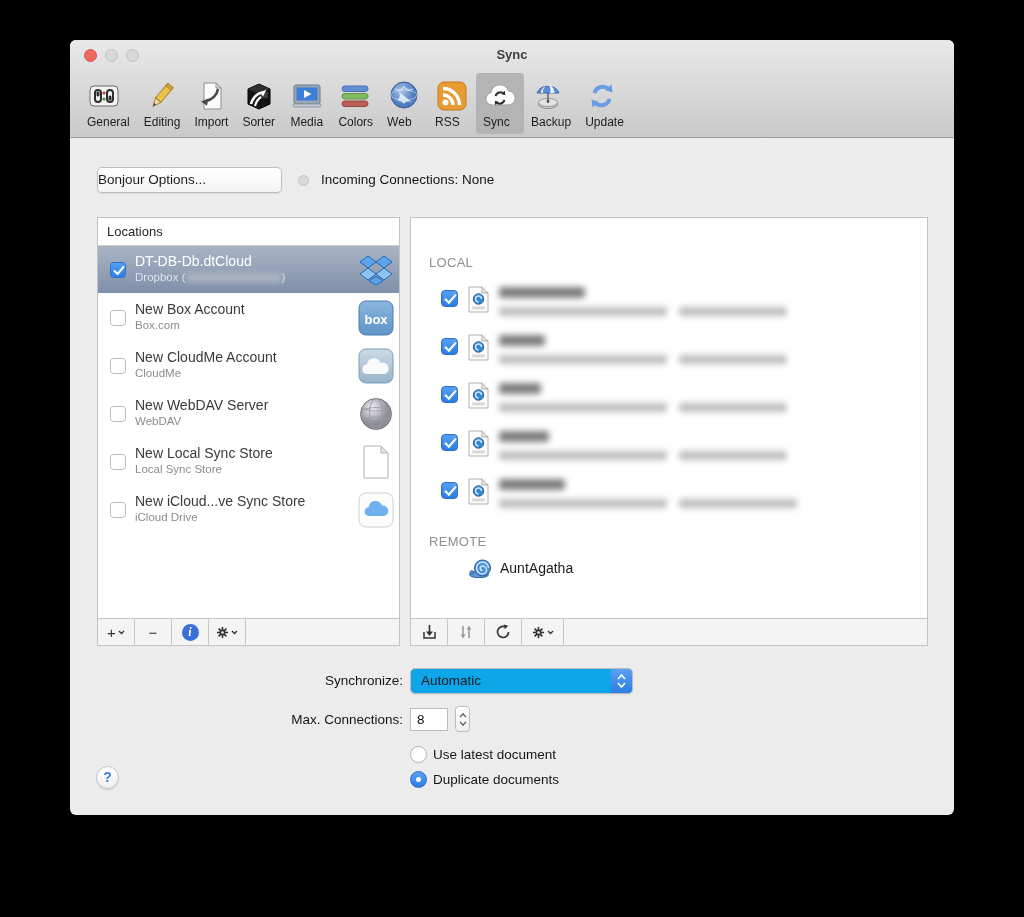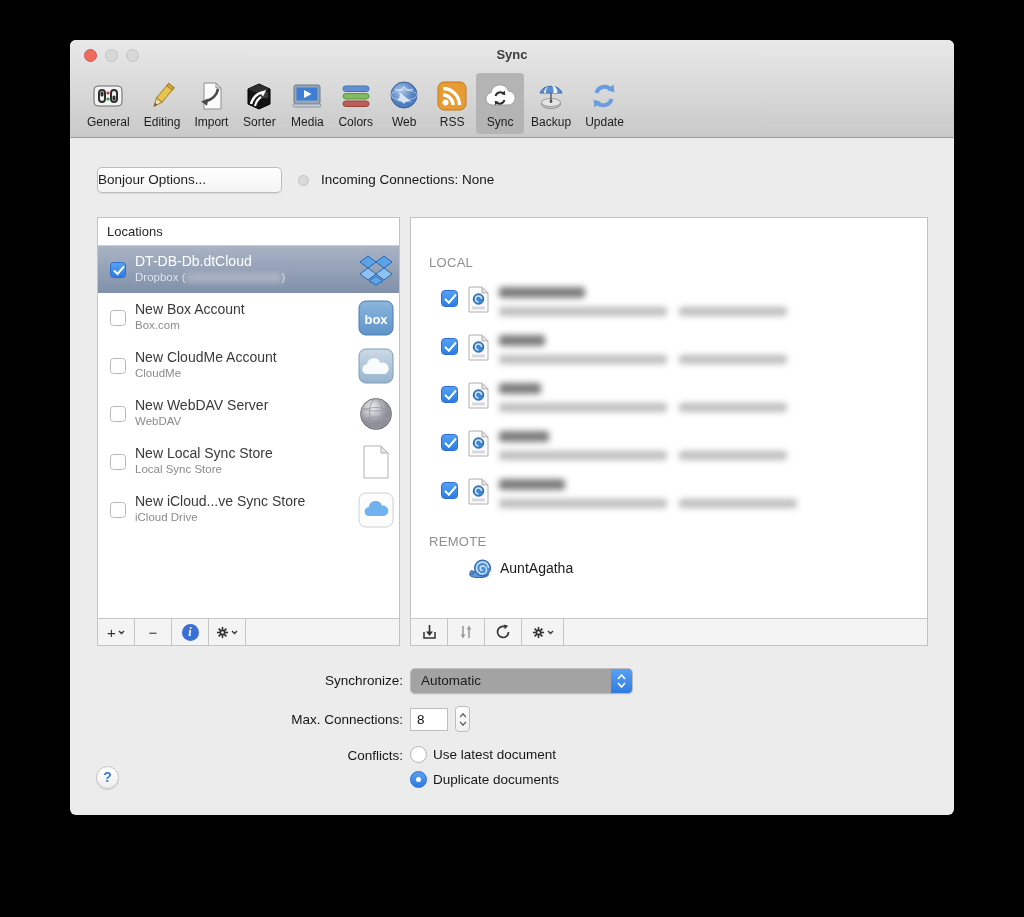--- a/index.html
+++ b/index.html
@@ -9,21 +9,21 @@
   
   .chrome { position:absolute; left:0; top:0; right:0; height:98px; background:linear-gradient(#e9e9e9,#c9c9c9); border-bottom:1px solid #9e9e9e; }
   .titlebar { position:relative; height:30px; }
   .title { position:absolute; left:0; right:0; top:7px; text-align:center; font-size:13px; font-weight:bold; color:#3e3e3e; }
   .lights { position:absolute; left:14px; top:9px; display:flex; gap:8px; }
   .light { width:13px; height:13px; border-radius:50%; }
   .light.close { background:#ee6a5f; border:1px solid #d6574c; }
   .light.dim { background:#d8d8d8; border:1px solid #c2c2c2; }
 
   .toolbar { position:absolute; left:0; top:30px; right:0; bottom:0; display:flex; align-items:stretch; padding:3px 6px 3px 10px; }
-  .tb-item { display:flex; flex-direction:column; align-items:center; justify-content:flex-end; gap:2px; padding:4px 7px 5px; border-radius:4px; }
+  .tb-item { display:flex; flex-direction:column; justify-content:flex-end; gap:2px; padding:4px 7px 5px; border-radius:4px; }
   .tb-item.selected { background:#b4b4b4; }
   .tb-icon { width:34px; height:34px; display:flex; align-items:center; justify-content:center; }
   .tb-label { font-size:12px; color:#1d1d1d; white-space:nowrap; }
 
   
   .bonjour-btn { position:absolute; left:27px; top:127px; width:185px; height:26px; background:linear-gradient(#ffffff,#f4f4f4); border:1px solid #bdbdbd; border-radius:5px; font-size:13.5px; color:#1c1c1c; text-align:left; line-height:24px; box-shadow:0 1px 1px rgba(0,0,0,.08); }
   .status-dot { position:absolute; left:228px; top:135px; width:11px; height:11px; border-radius:50%; background:#d9d9d9; border:1px solid #c2c2c2; }
   .incoming-label { position:absolute; left:251px; top:132px; font-size:13.5px; color:#151515; font-weight:500; }
 
   
@@ -58,21 +58,21 @@
   .db-doc { position:absolute; left:57px; top:10px; }
   .blur-name { position:absolute; left:88px; top:11px; height:11px; background:#7c7c7c; border-radius:3px; filter:blur(3.2px); }
   .blur-info-a { position:absolute; left:88px; top:31px; height:9px; width:168px; background:#bdbdbd; border-radius:3px; filter:blur(3.2px); }
   .blur-info-b { position:absolute; left:268px; top:31px; height:9px; width:108px; background:#bdbdbd; border-radius:3px; filter:blur(3.2px); }
   .remote-row { position:absolute; left:0; right:0; height:28px; }
   .remote-icon { position:absolute; left:58px; top:3px; }
   .remote-name { position:absolute; left:89px; top:4px; font-size:14px; color:#1b1b1b; }
 
   
   .form-label { position:absolute; font-size:13.5px; color:#161616; text-align:right; width:306px; left:27px; }
-  .popup { position:absolute; left:340px; top:628px; width:223px; height:26px; background:#a3a3a3; border:1px solid #bdbdbd; border-radius:5px; box-shadow:0 1px 1px rgba(0,0,0,.06); }
+  .popup { position:absolute; left:340px; top:628px; width:223px; height:26px; background:#0ea5e9; border:1px solid #bdbdbd; border-radius:5px; box-shadow:0 1px 1px rgba(0,0,0,.06); }
   .popup-value { position:absolute; left:10px; top:4px; font-size:13.5px; color:#1c1c1c; }
   .popup-cap { position:absolute; right:0; top:0; width:21px; height:24px; border-radius:0 4px 4px 0; background:linear-gradient(#5aa1f3,#2e7ce3); display:flex; flex-direction:column; align-items:center; justify-content:center; gap:2px; }
   .field { position:absolute; left:340px; top:668px; width:38px; height:23px; background:#fff; border:1px solid #bdbdbd; font-size:13.5px; color:#111; padding:3px 0 0 6px; }
   .stepper { position:absolute; left:385px; top:666px; width:15px; height:26px; background:linear-gradient(#fff,#f0f0f0); border:1px solid #bdbdbd; border-radius:4px; display:flex; flex-direction:column; align-items:center; justify-content:center; gap:3px; }
   .radio { position:absolute; width:17px; height:17px; border-radius:50%; }
   .radio.off { background:#fff; border:1px solid #b3b3b3; }
   .radio.on { background:linear-gradient(#57a0f2,#2d7ce2); border:1px solid #2a6fd0; }
   .radio.on::after { content:""; position:absolute; left:5px; top:5px; width:5px; height:5px; border-radius:50%; background:#fff; }
   .radio-label { position:absolute; font-size:13.5px; color:#161616; left:363px; }
   .help-btn { position:absolute; left:26px; top:726px; width:23px; height:23px; border-radius:50%; background:linear-gradient(#ffffff,#efefef); border:1px solid #c4c4c4; box-shadow:0 1px 1px rgba(0,0,0,.12); color:#3b7ce0; font-size:14px; font-weight:bold; text-align:center; line-height:21px; }
@@ -547,21 +547,20 @@
   <div class="field">8</div>
   <div class="stepper">
     <svg width="8" height="5" viewBox="0 0 9 6">
         <path d="M1 5l3.5-4L8 5" fill="none" stroke="#555" stroke-width="1.5"></path>
       </svg>
     <svg width="8" height="5" viewBox="0 0 9 6">
         <path d="M1 1l3.5 4L8 1" fill="none" stroke="#555" stroke-width="1.5"></path>
       </svg>
   </div>
 
-  <span class="form-label" style="top:708px;">Conflicts:</span>
   <span class="radio off" style="left:340px; top:706px;"></span>
   <span class="radio-label" style="top:707px;">Use latest document</span>
   <span class="radio on" style="left:340px; top:731px;"></span>
   <span class="radio-label" style="top:732px;">Duplicate documents</span>
 
   <div class="help-btn">?</div>
 
 </div>
 
 </body></html>

